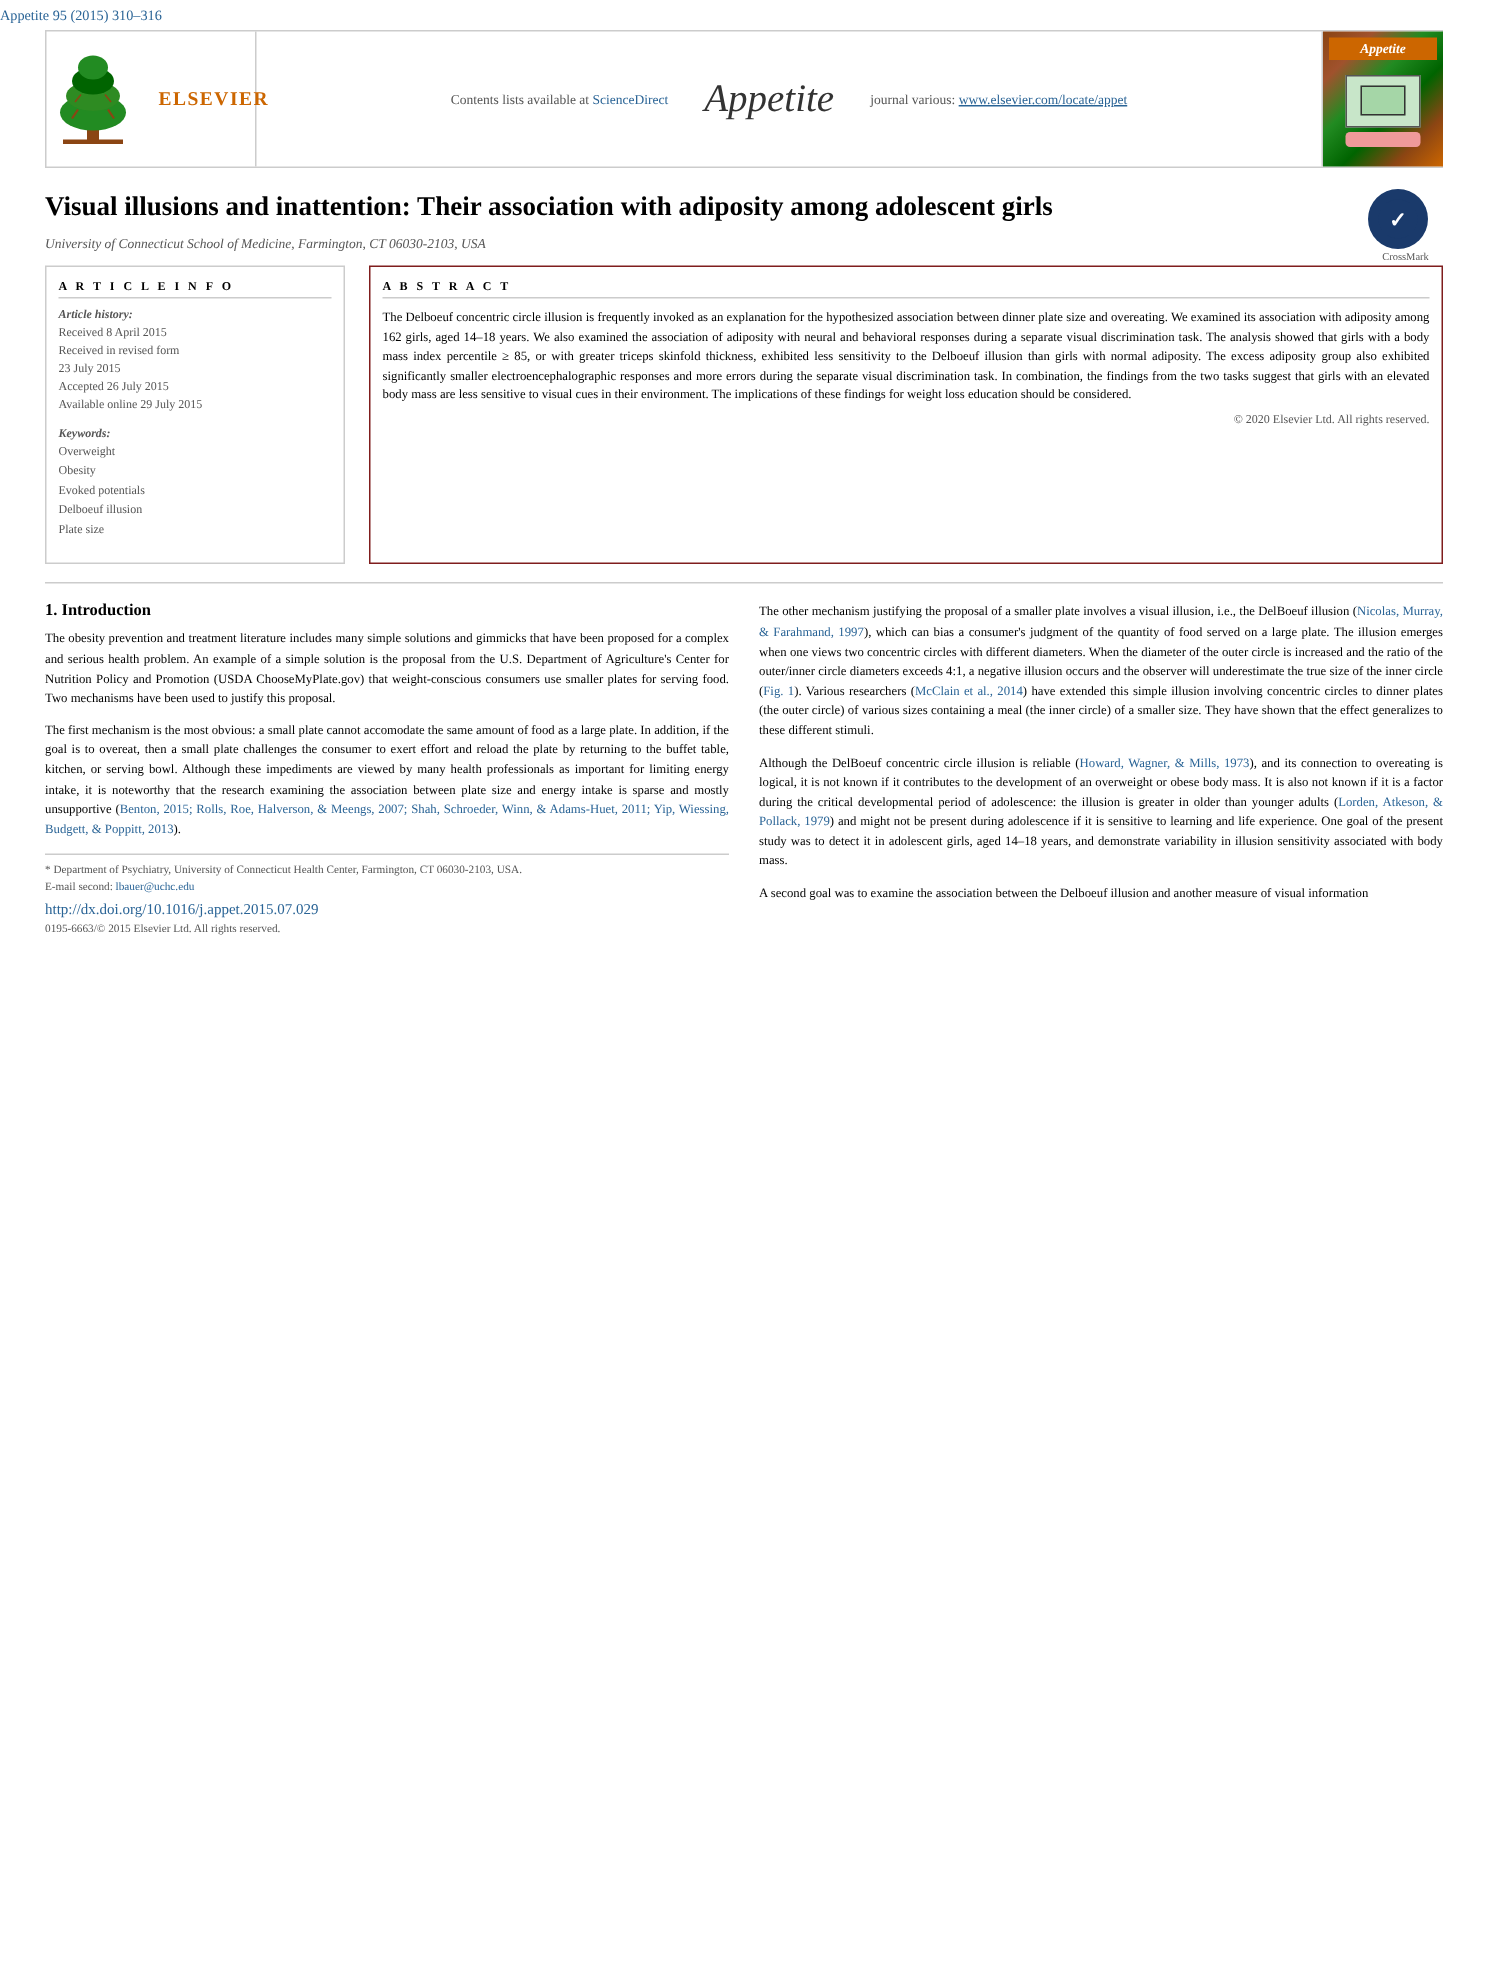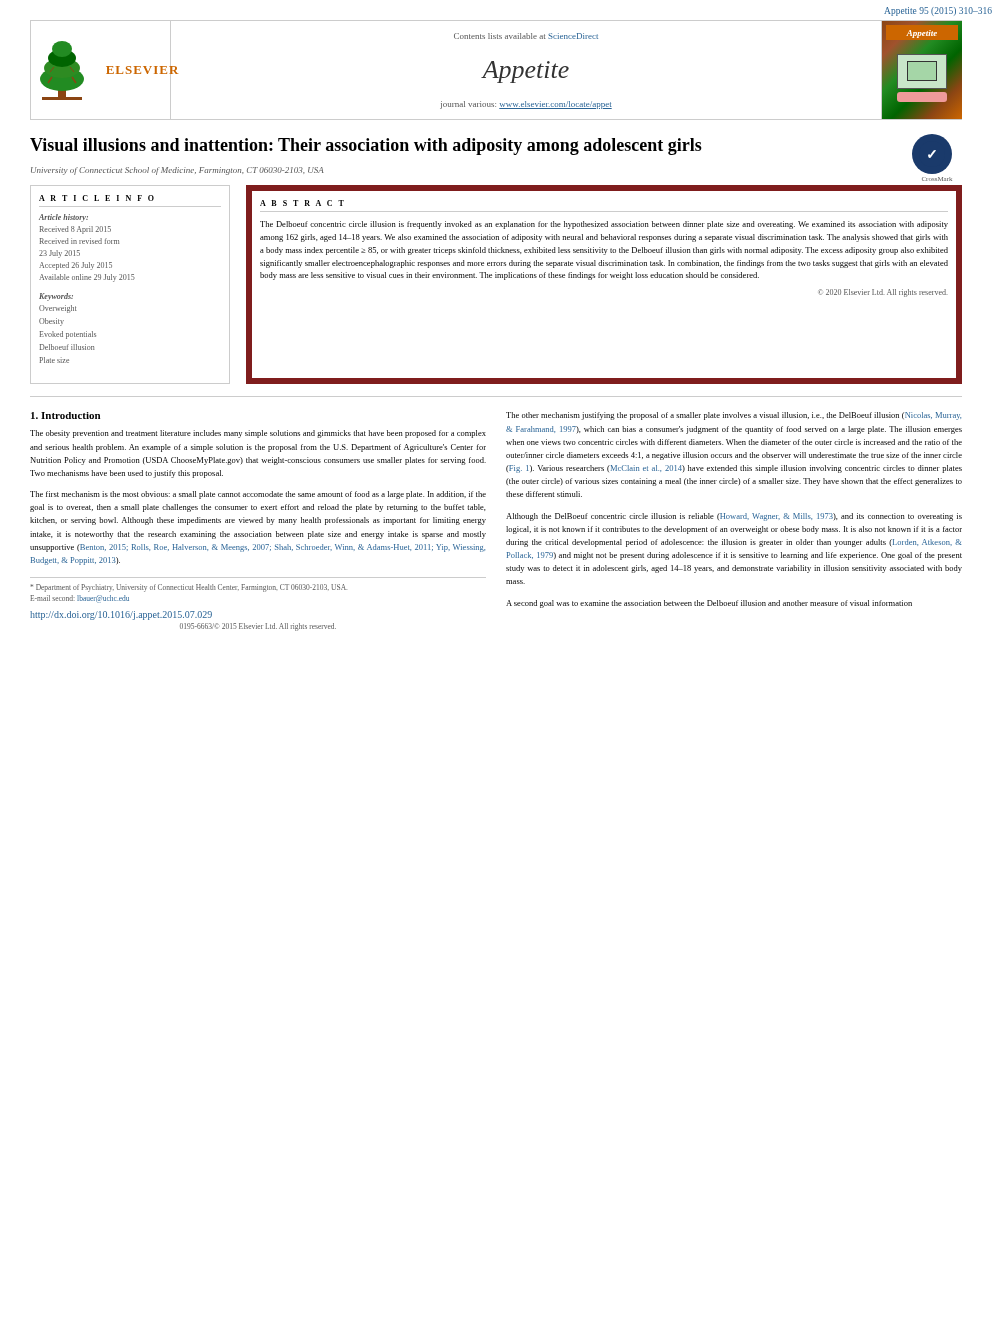--- a/index.html
+++ b/index.html
@@ -5,21 +5,21 @@
     * { box-sizing: border-box; margin: 0; padding: 0; }
     body {
       background: #fff;
       font-family: 'Times New Roman', Times, serif;
       font-size: 10px;
       color: #000;
       width: 992px;
       min-height: 1323px;
     }
     .top-bar {
-      text-align: right;
+      text-align: left;
       padding: 6px 0 4px;
       font-size: 9.5px;
       color: #2a6496;
       font-family: Liberation Serif, serif;
     }
     .header-box {
       border: 1px solid #ccc;
       margin: 0 30px;
       display: flex;
       align-items: stretch;
@@ -44,25 +44,25 @@
     }
     .elsevier-text {
       font-size: 13px;
       font-weight: bold;
       color: #cc6600;
       letter-spacing: 1px;
     }
     .header-center {
       flex: 1;
       display: flex;
-      flex-direction: column;
+      flex-direction: row;
       align-items: center;
       justify-content: center;
       padding: 10px;
-      gap: 14px;
+      gap: 24px;
       text-align: center;
     }
     .contents-line {
       font-size: 9px;
       color: #555;
     }
     .contents-link {
       color: #2a6496;
     }
     .journal-title {
@@ -153,21 +153,21 @@
       margin-top: 6px;
     }
     .article-info-col {
       width: 200px;
       min-width: 200px;
       border: 1px solid #ccc;
       padding: 8px;
     }
     .abstract-col {
       flex: 1;
-      border: 6px solid #7f1d1d;
+      border: 1px solid #7f1d1d;
       padding: 8px;
     }
     .section-header {
       font-size: 8px;
       font-weight: bold;
       letter-spacing: 2px;
       text-transform: uppercase;
       color: #000;
       margin-bottom: 6px;
       border-bottom: 1px solid #ccc;
@@ -252,21 +252,20 @@
     }
     .doi-line {
       font-size: 10px;
       color: #2a6496;
       margin-top: 4px;
     }
     .issn-line {
       font-size: 7.5px;
       color: #555;
       margin-top: 2px;
-      text-align: center;
     }
   </style>
 </head>
 <body>
 
 <div class="top-bar">
   <span>Appetite 95 (2015) 310–316</span>
 </div>
 
 <div class="header-box">

